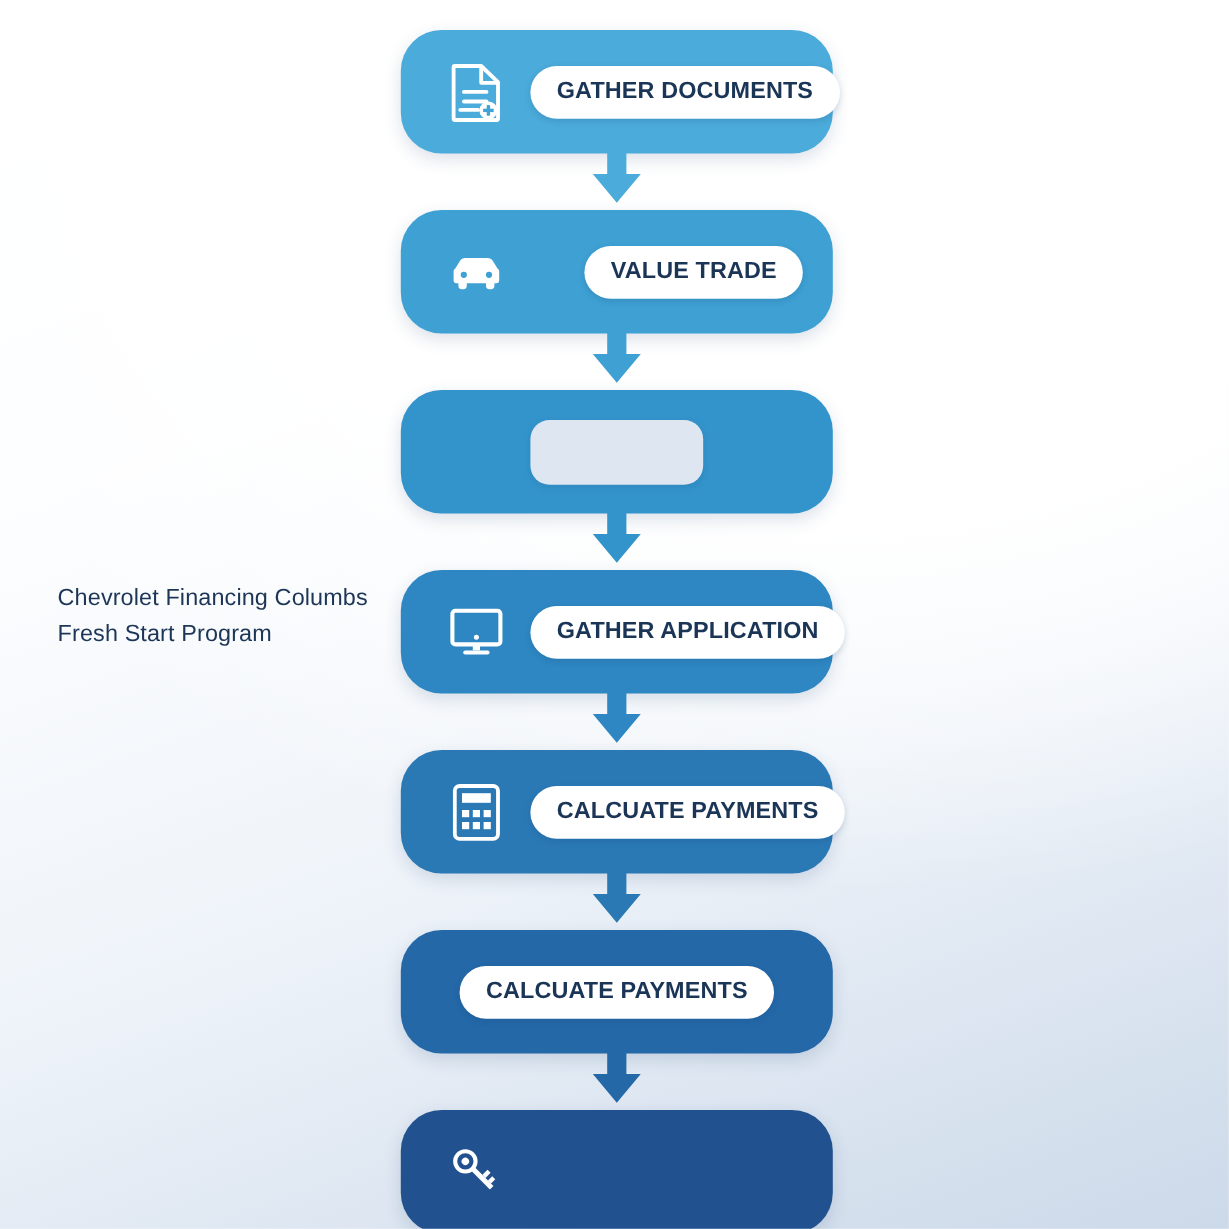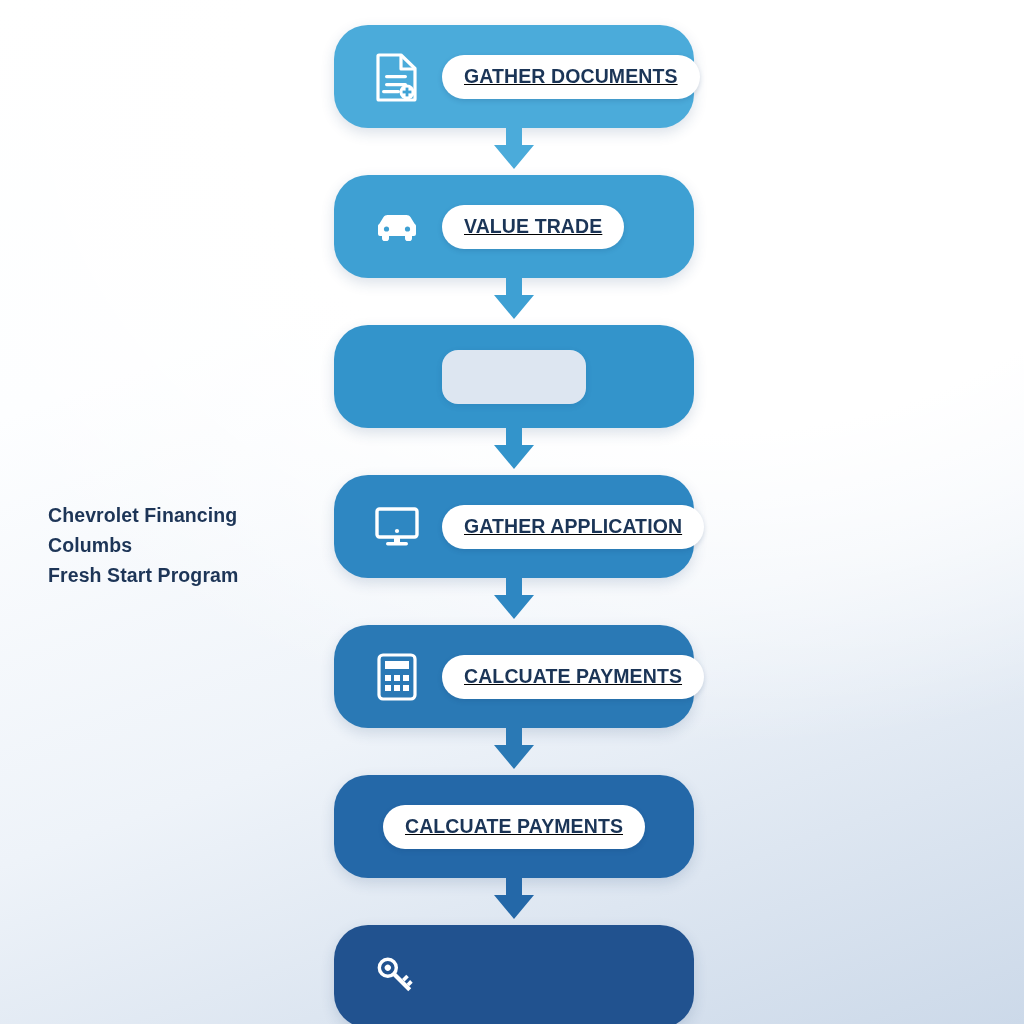--- a/index.html
+++ b/index.html
@@ -20,26 +20,26 @@
     background:
       radial-gradient(120% 90% at 70% 8%, #ffffff 0%, #ffffff 38%, rgba(255,255,255,0) 72%),
       linear-gradient(160deg, #ffffff 0%, #fdfeff 30%, #eef3f9 62%, #ccd9e9 100%);
     overflow: hidden;
   }
 
   
   .caption {
     position: absolute;
     left: 48px;
-    top: 500px;
+    top: 483px;
     width: 268px;
     color: #1d3557;
     font-size: 19.5px;
     line-height: 30px;
-    font-weight: 700;
+    font-weight: 400;
     letter-spacing: 0.1px;
     white-space: pre-line;
     font-family: "Liberation Sans", sans-serif;
   }
 
   
   .flow {
     position: absolute;
     left: 334px;
     top: 25px;
@@ -77,21 +77,20 @@
 
   .label-pill {
     background: #ffffff;
     border-radius: 22px;
     height: 44px;
     display: flex;
     align-items: center;
     justify-content: flex-end;
     padding: 0 22px;
     box-shadow: 0 2px 5px rgba(20, 60, 110, 0.18);
-    text-decoration: underline;
   }
   .label-pill span {
     color: #1b3557;
     font-size: 19.5px;
     font-weight: 700;
     letter-spacing: 0.1px;
     white-space: nowrap;
     font-family: "Liberation Sans", sans-serif;
   }
 
@@ -153,21 +152,21 @@
         </div>
       </div>
       <div class="connector">
         <svg width="56" height="48" viewBox="0 0 56 48">
           <path d="M20 0h16v18h12L28 42 8 18h12z" fill="#4babda"></path>
         </svg>
       </div>
     </div>
 
     <div class="step-wrap">
-      <div class="step" style="background: rgb(62, 160, 211);">
+      <div class="step" style="background: rgb(62, 160, 211); gap: 45px;">
         <div class="icon">
           <svg width="50" height="34" viewBox="0 0 50 34">
             <path d="M6 16c0-1 .6-1.8 1.4-2.3l4-6.4C12.3 5.8 13.9 5 15.6 5h18.8c1.7 0 3.3.8 4.2 2.3l4 6.4c.8.5 1.4 1.3 1.4 2.3v8a2 2 0 0 1-2 2h-2v2.2A2.8 2.8 0 0 1 37.2 31h-1.4a2.8 2.8 0 0 1-2.8-2.8V26H17v2.2A2.8 2.8 0 0 1 14.2 31h-1.4A2.8 2.8 0 0 1 10 28.2V26H8a2 2 0 0 1-2-2v-8z" fill="#ffffff"></path>
             <circle cx="14.5" cy="19" r="2.6" fill="#3ea0d3"></circle>
             <circle cx="35.5" cy="19" r="2.6" fill="#3ea0d3"></circle>
           </svg>
         </div>
         <div class="label-pill">
           <span>VALUE TRADE</span>
         </div>

